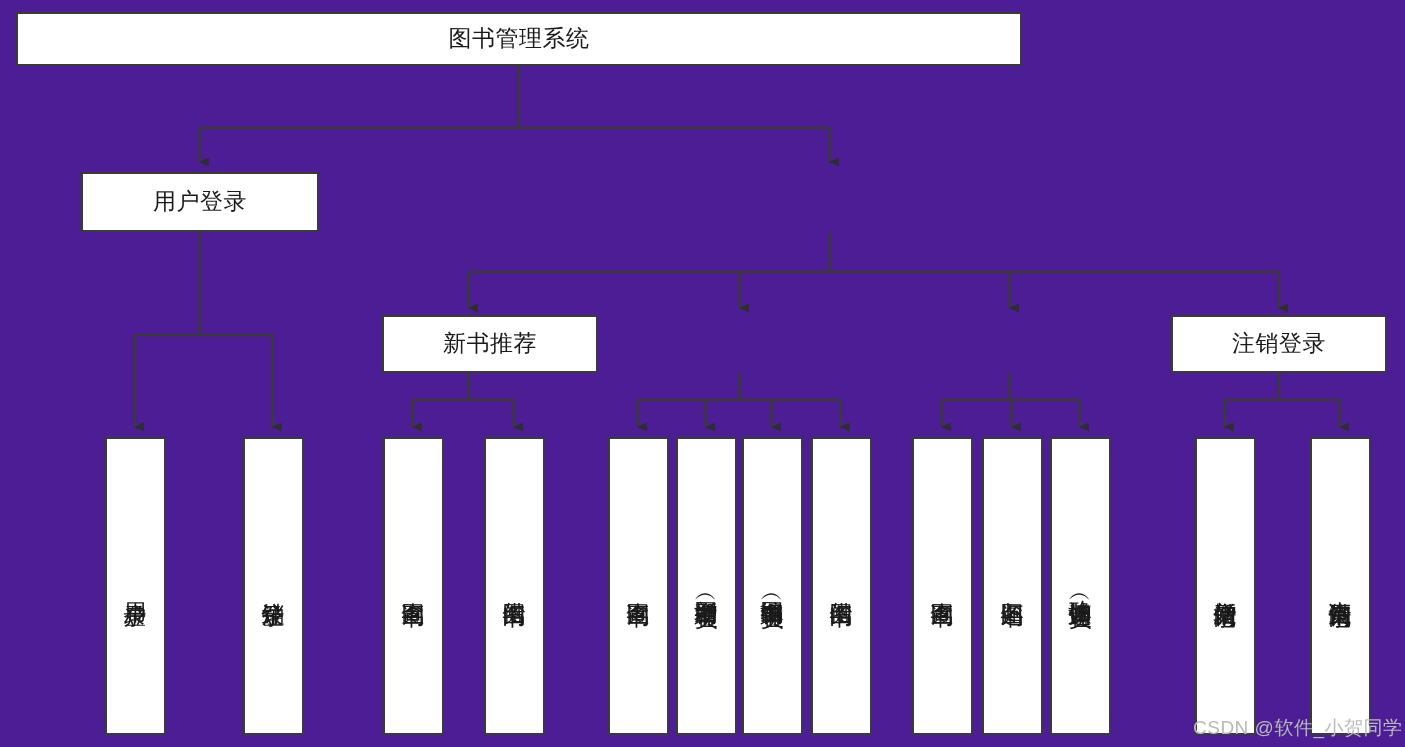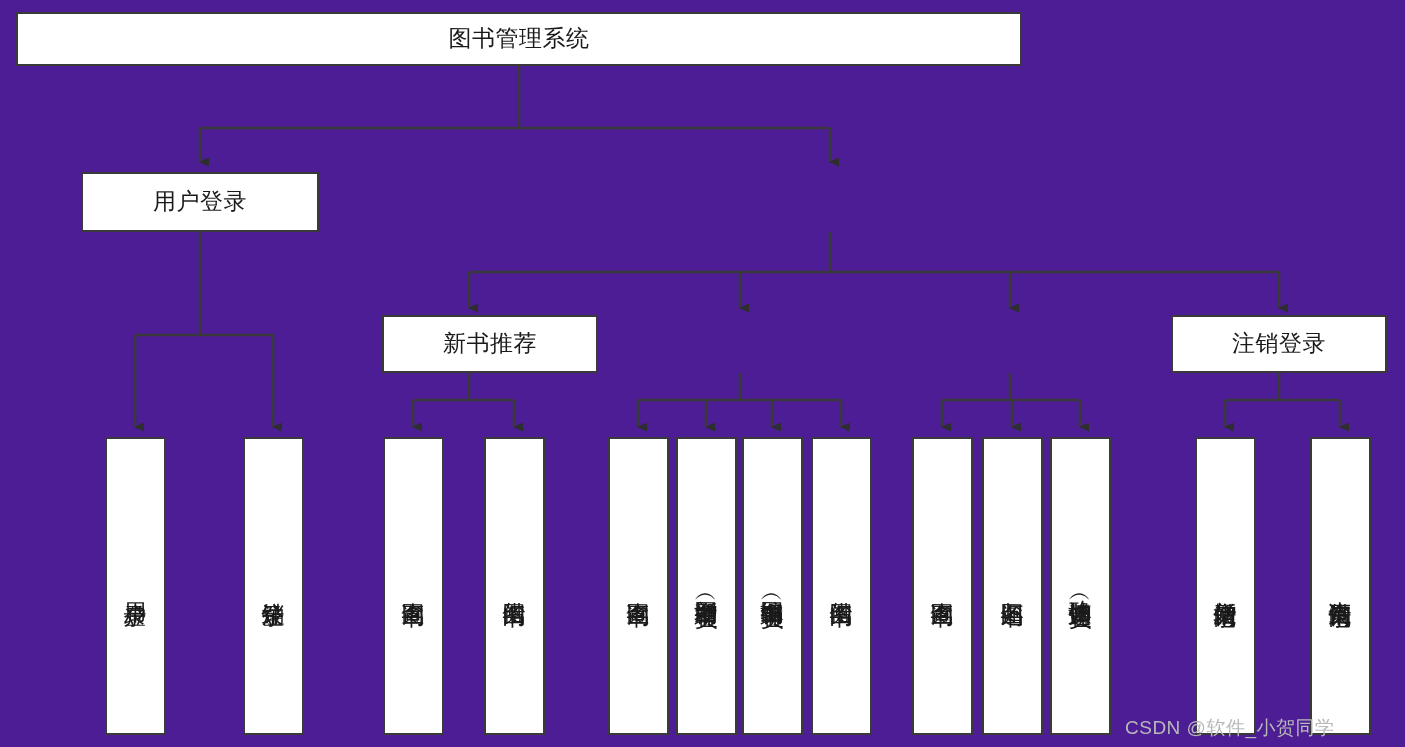--- a/index.html
+++ b/index.html
@@ -188,15 +188,15 @@
   </div>
 
   <div class="node node-vertical" style="left:1195px; top:437px; width:61px; height:298px;">
     <span class="vtext">新增借阅记录</span>
   </div>
 
   <div class="node node-vertical" style="left:1310px; top:437px; width:61px; height:298px;">
     <span class="vtext">查询借阅记录</span>
   </div>
 
-  <div class="watermark" style="left:1125px; top:715px;">CSDN @软件_小贺同学</div>
+  <div class="watermark" style="left:1193px; top:715px;">CSDN @软件_小贺同学</div>
 
 </div>
 
 </body></html>

